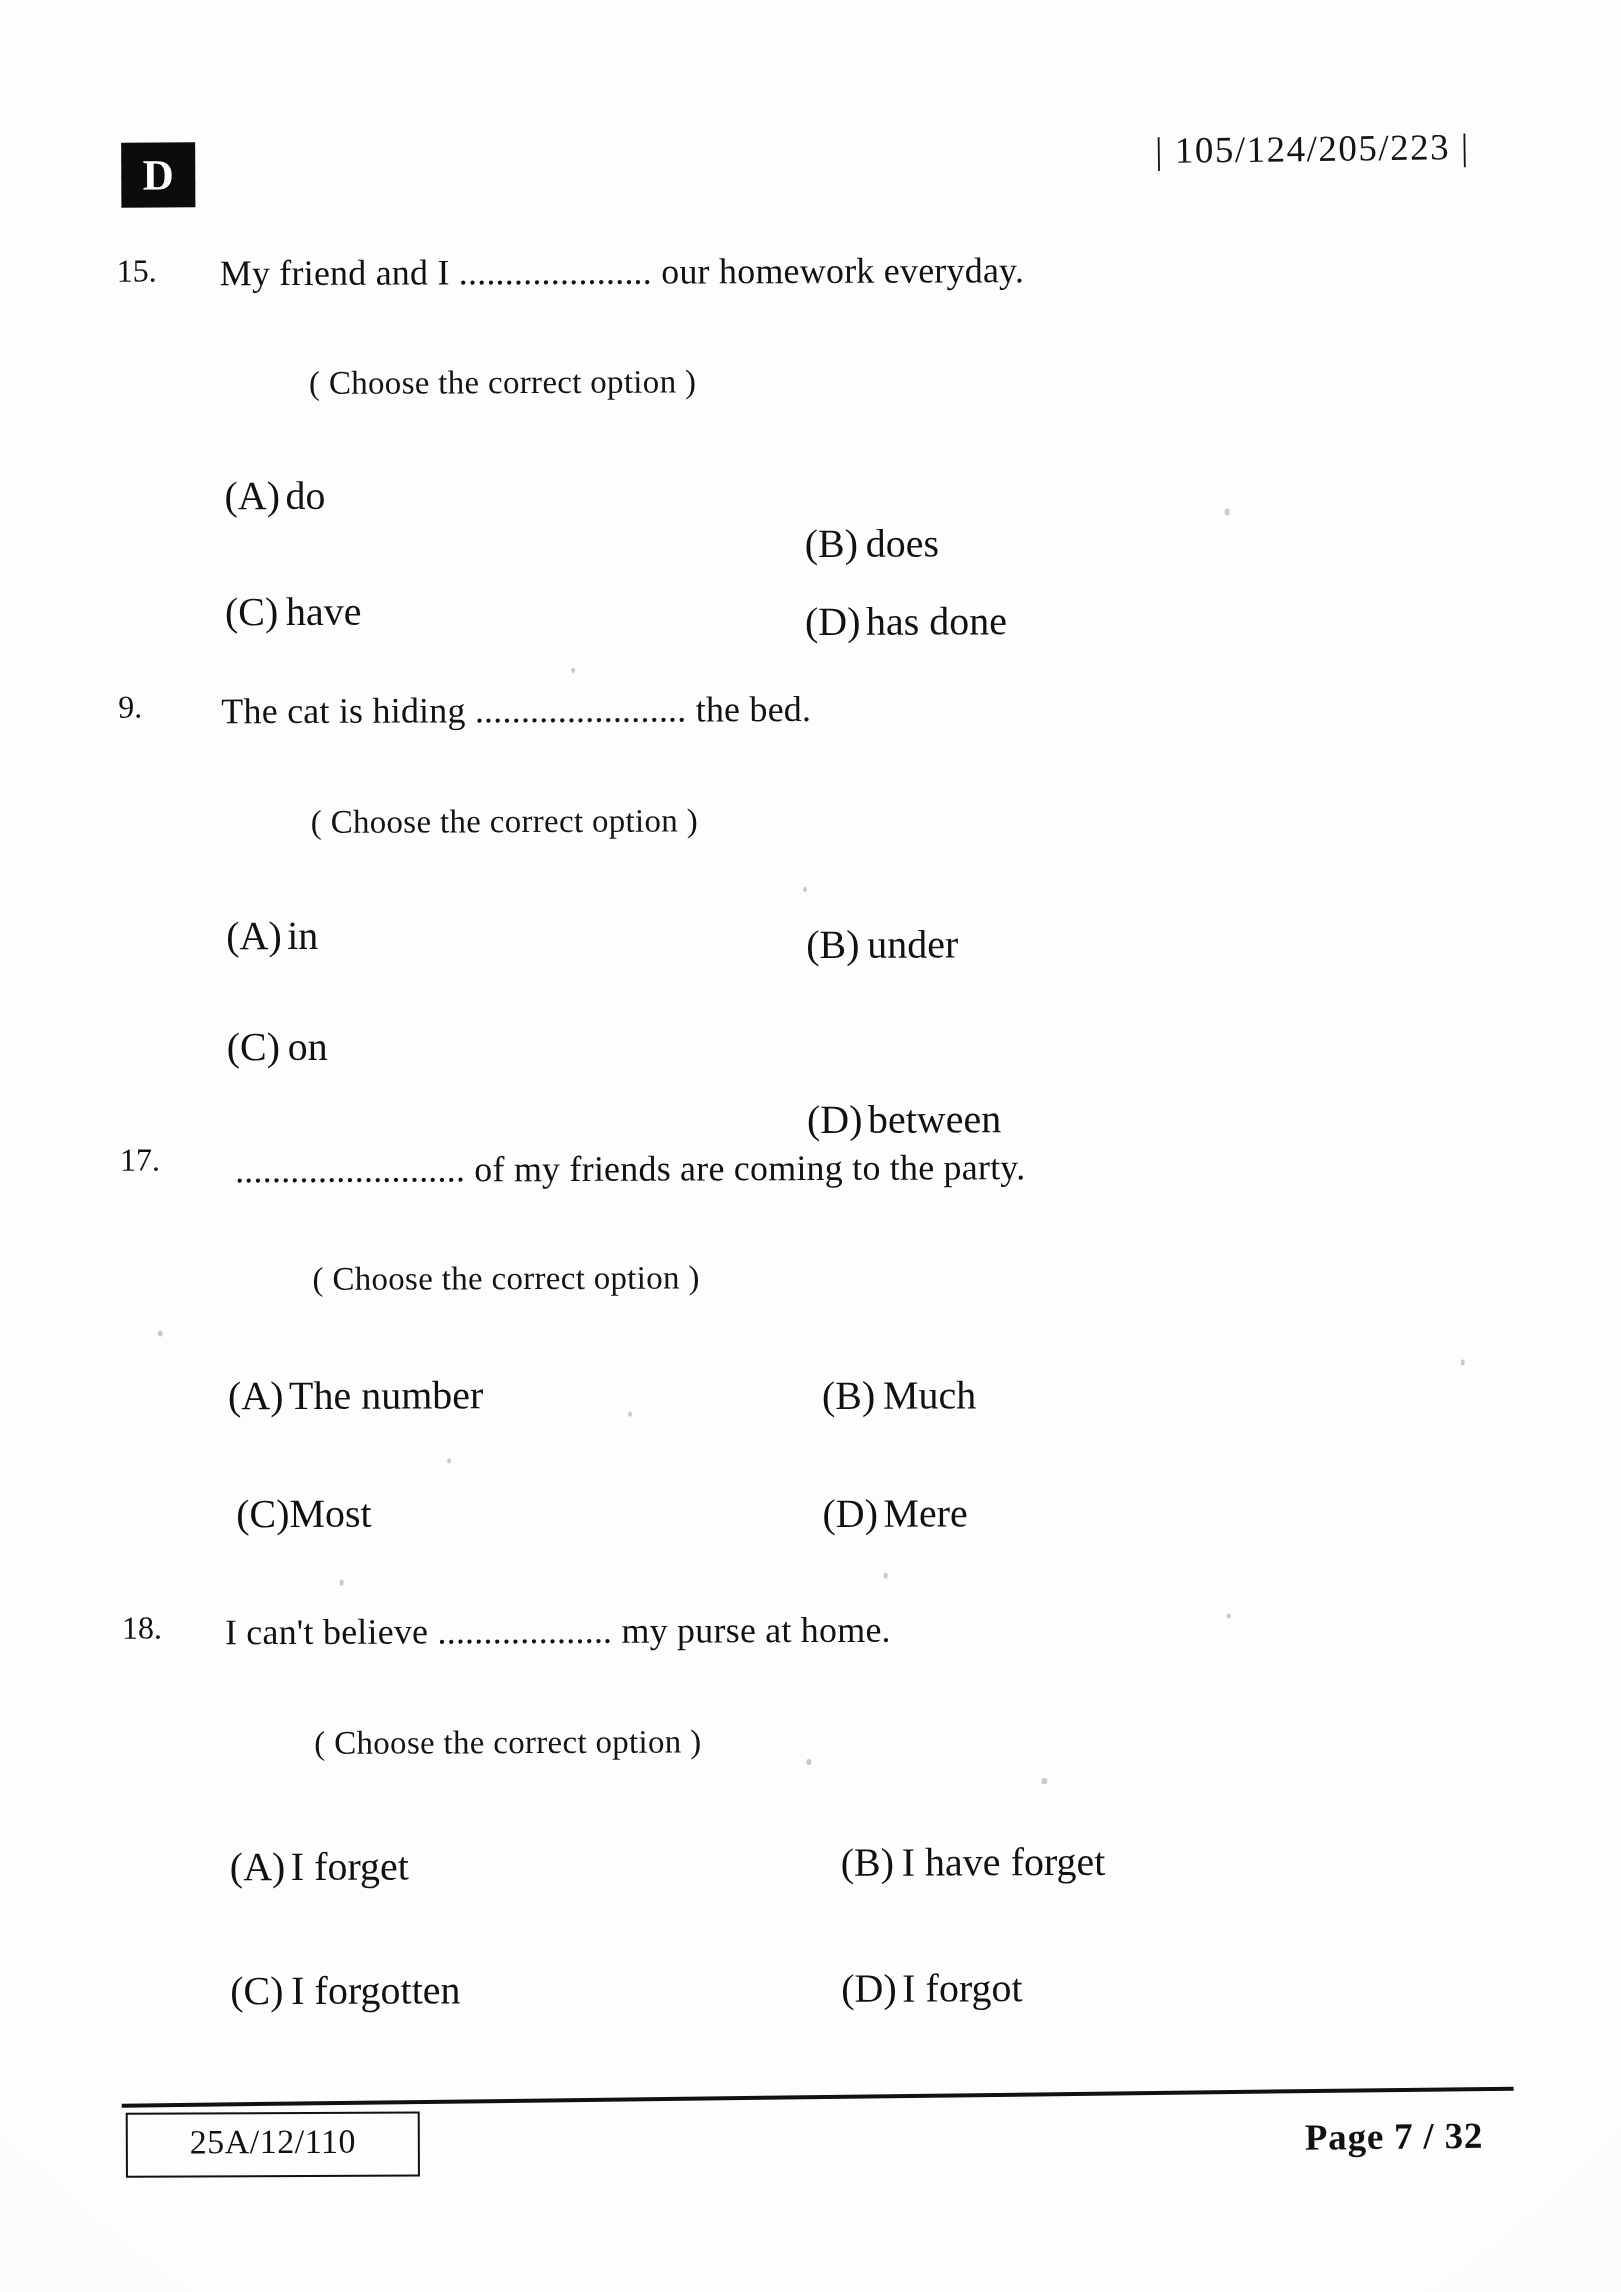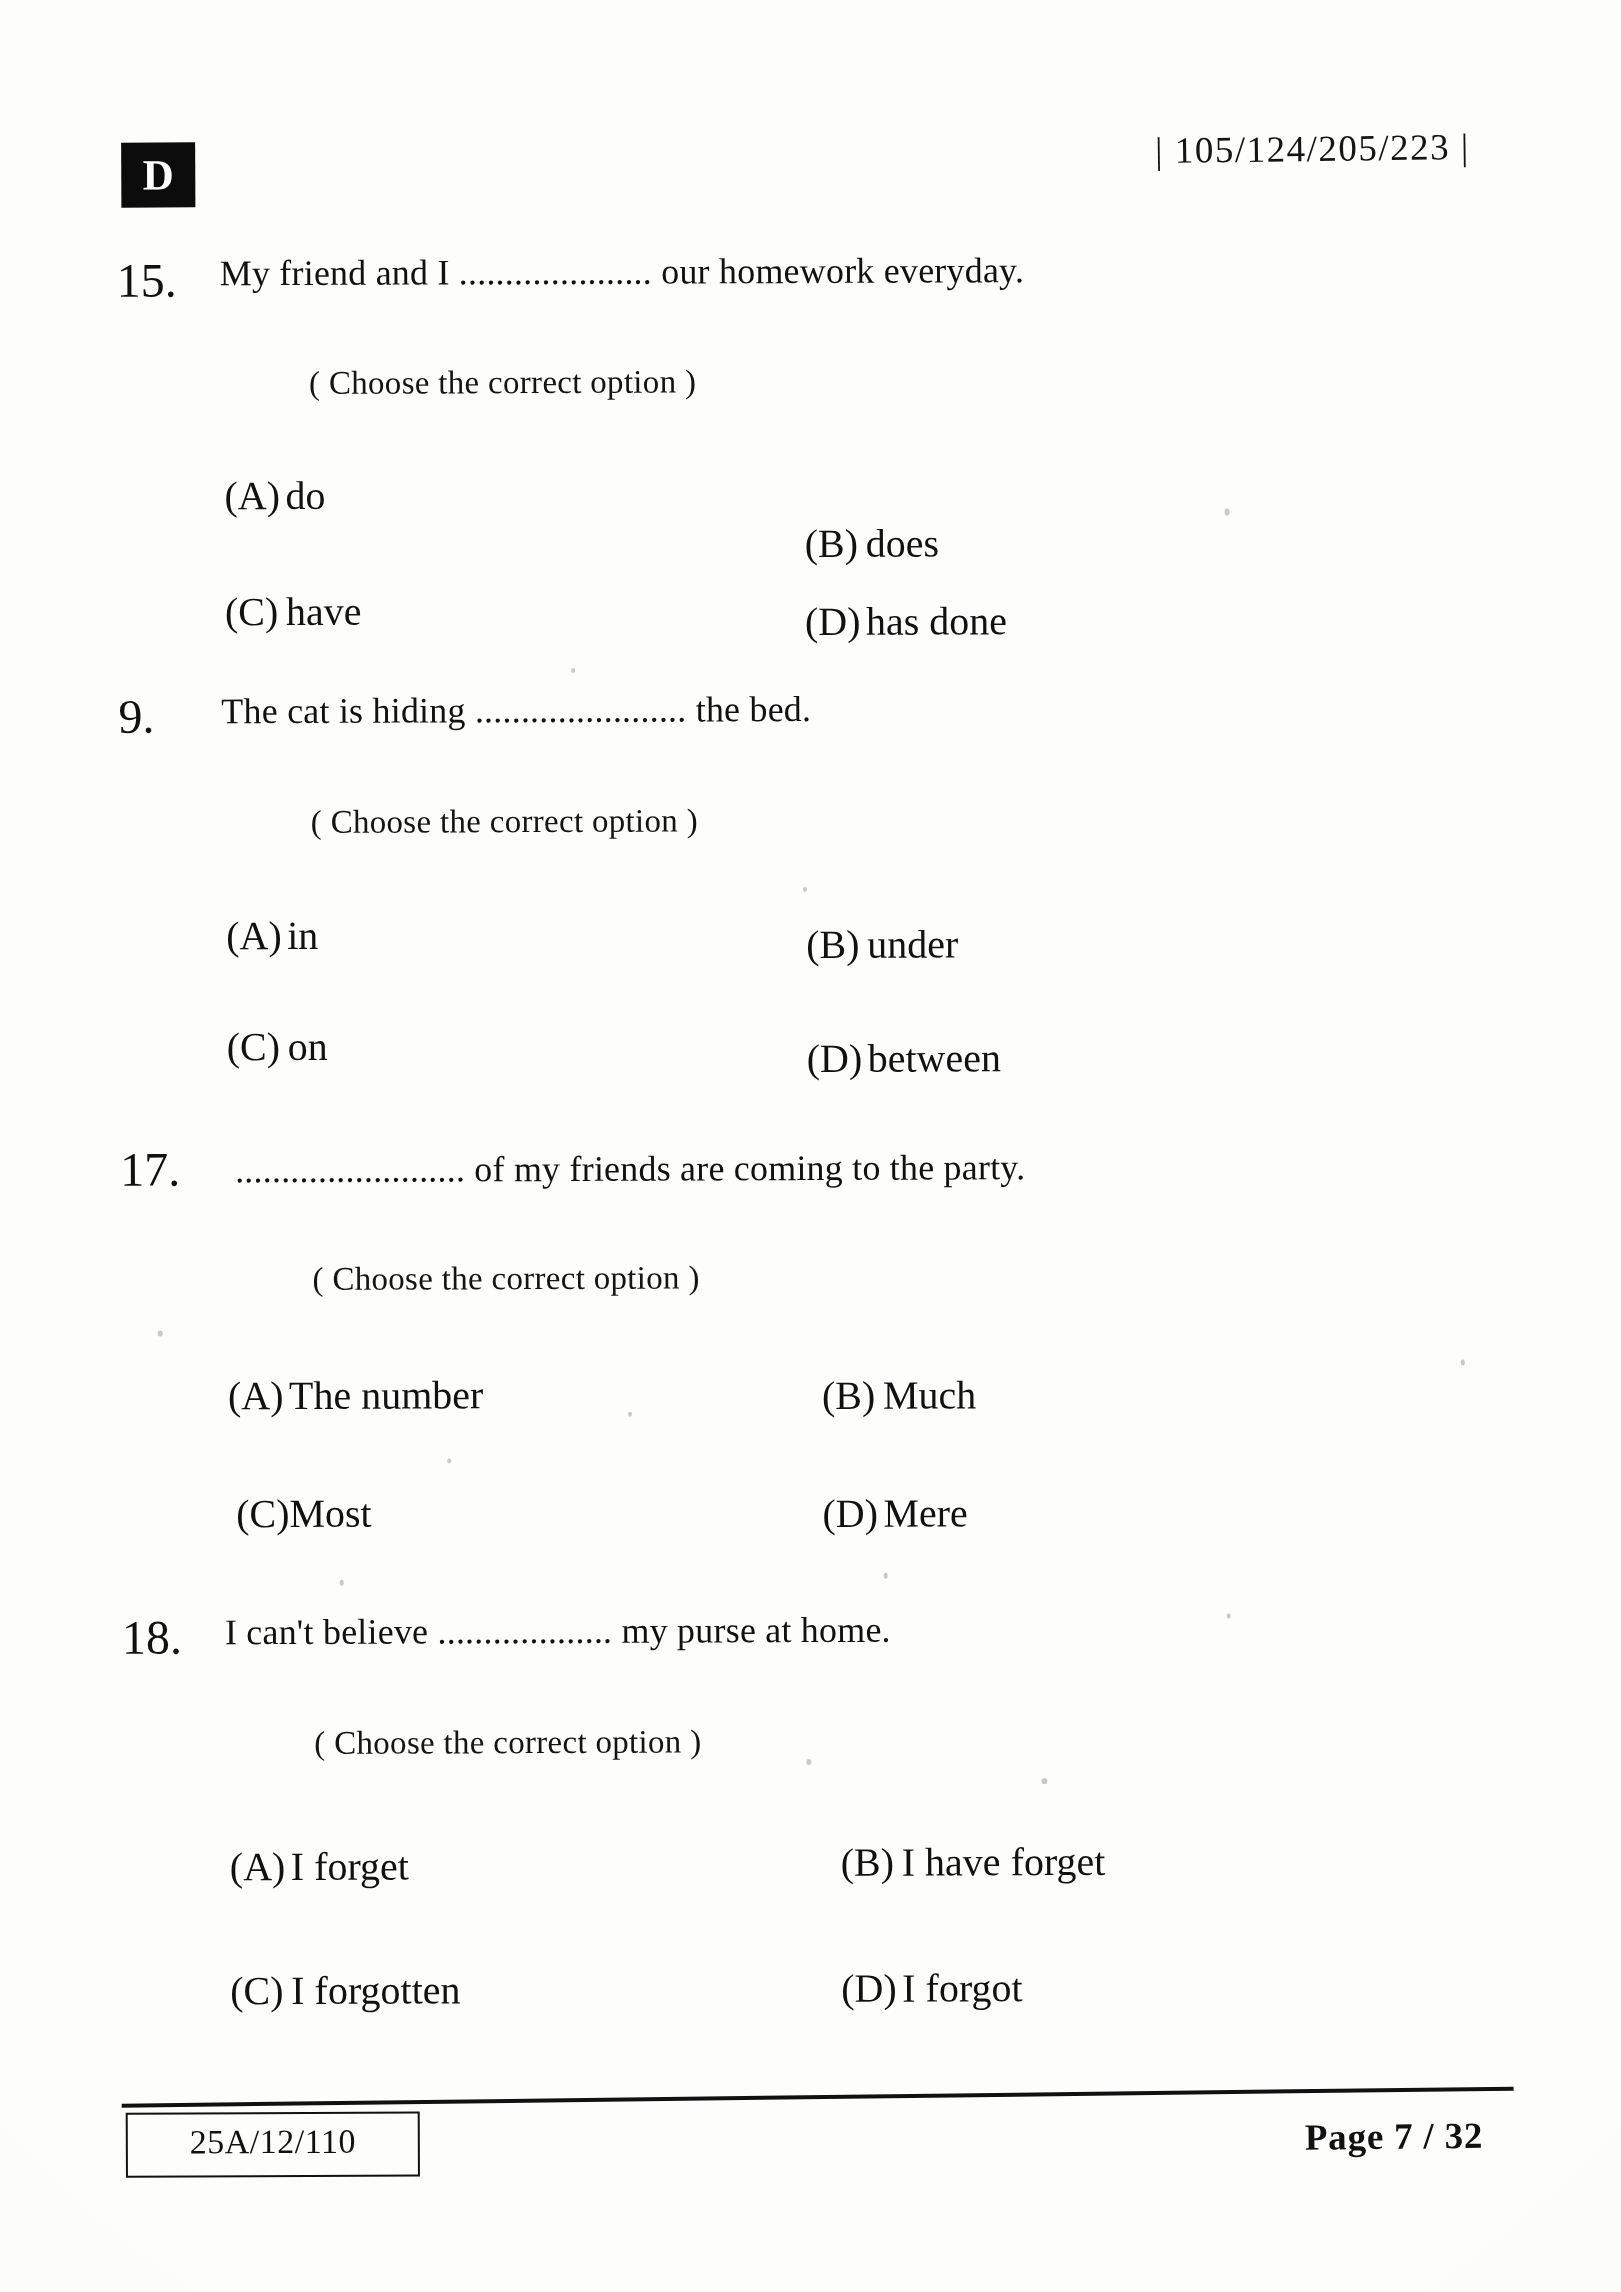--- a/index.html
+++ b/index.html
@@ -63,21 +63,21 @@
 
   
   .question {
     position: absolute;
     left: 0;
     width: 1621px;
   }
   .q-number {
     position: absolute;
     left: 120px;
-    font-size: 48px;
+    font-size: 32px;
     color: #111;
     white-space: nowrap;
   }
   .q-stem {
     position: absolute;
     left: 223px;
     font-size: 36px;
     color: #111;
     white-space: nowrap;
     letter-spacing: 0.2px;
@@ -195,21 +195,21 @@
 
       <div class="opt" style="left:227px; top:910px;">
         <span class="opt-key">(A)</span><span class="opt-text">in</span>
       </div>
       <div class="opt" style="left:807px; top:921px;">
         <span class="opt-key">(B)</span><span class="opt-text">under</span>
       </div>
       <div class="opt" style="left:227px; top:1021px;">
         <span class="opt-key">(C)</span><span class="opt-text">on</span>
       </div>
-      <div class="opt" style="left:807px; top:1035px;">
+      <div class="opt" style="left:807px; top:1096px;">
         <span class="opt-key">(D)</span><span class="opt-text">between</span>
       </div>
     </div>
 
     <div class="question">
       <div class="q-number" style="top:1139px;">17.</div>
       <div class="q-stem indent-blank" style="top:1147px;">......................... of my friends are coming to the party.</div>
       <div class="q-instruction" style="top:1259px;">( Choose the correct option )</div>
 
       <div class="opt" style="left:227px; top:1370px;">

